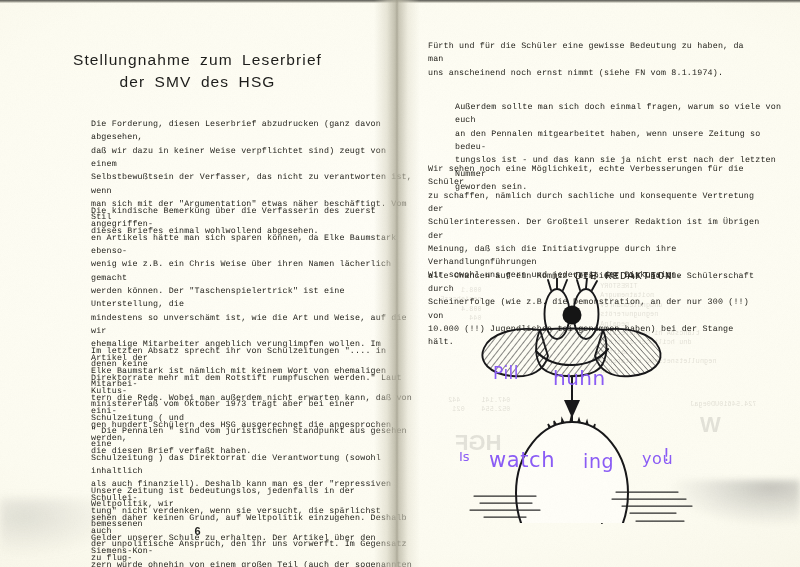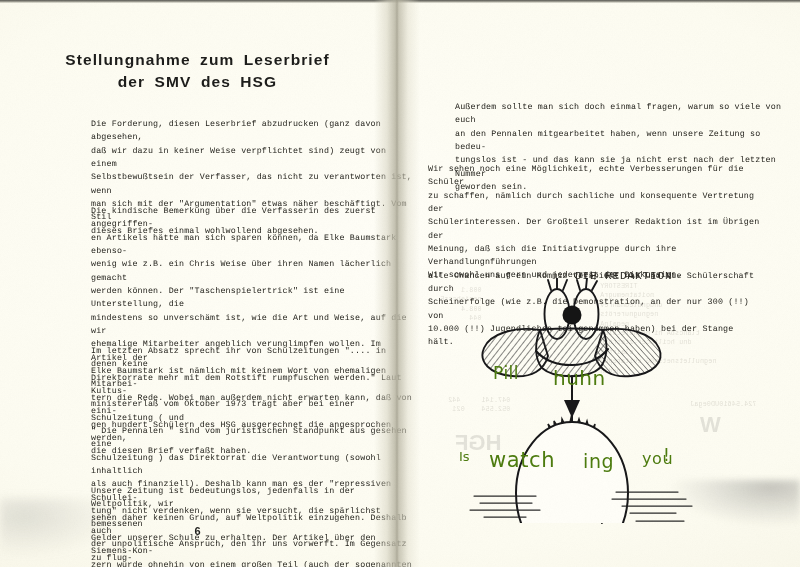--- a/index.html
+++ b/index.html
@@ -67,21 +67,21 @@
     height: 567px;
   }
   .page-left  { left: 0;   width: 395px; }
   .page-right { left: 405px; width: 395px; }
 
   .headline {
     position: absolute;
     left: 0; right: 0;
     text-align: center;
     font-family: "Liberation Sans", sans-serif;
-    font-weight: bold;
+    font-weight: normal;
     font-size: 15.5px;
     letter-spacing: 1.1px;
     color: #1d1d1b;
     word-spacing: 4px;
   }
   .headline-1 { top: 51px; }
   .headline-2 { top: 73px; }
 
   
   .para {
@@ -122,21 +122,21 @@
     left: 440px;
     top: 278px;
     width: 330px;
     height: 245px;
   }
   .cartoon svg { display: block; }
 
   .hand-label {
     position: absolute;
     font-family: "DejaVu Sans", sans-serif;
-    color: #4d7c0f;
+    color: #8b5cf6;
   }
   .lbl-pill { left: 493px; top: 363px; font-size: 17px; letter-spacing: .5px; }
   .lbl-huhn { left: 553px; top: 366px; font-size: 20px; letter-spacing: .5px; }
   .lbl-is   { left: 459px; top: 449px; font-size: 13px; }
   .lbl-watch{ left: 489px; top: 448px; font-size: 21px; letter-spacing: .6px; }
   .lbl-ing  { left: 583px; top: 450px; font-size: 19px; letter-spacing: .6px; }
   .lbl-you  { left: 642px; top: 449px; font-size: 16px; letter-spacing: .6px; }
   .lbl-excl { left: 663px; top: 445px; font-size: 17px; }
 
   
@@ -219,20 +219,22 @@
 sehen daher keinen Grund, auf Weltpolitik einzugehen. Deshalb auch
 der unpolitische Anspruch, den ihr uns vorwerft. Im Gegensatz zu flug-
 blattähnlichen Gebilden, die man fast jeden Tag in rauhen Mengen in
 den Papierkörben der Schulen aufsammeln kann, glauben wir doch, in</div>
 
     <div class="folio folio-left">6</div>
   </div>
 
   <div class="page page-right">
 
+    <div class="para para-right" style="left:23px; top:40px;">Fürth und für die Schüler eine gewisse Bedeutung zu haben, da man
+uns anscheinend noch ernst nimmt (siehe FN vom 8.1.1974).</div>
 
     <div class="para para-right" style="left:19px; top:101px;margin-left:31px;">Außerdem sollte man sich doch einmal fragen, warum so viele von euch
 an den Pennalen mitgearbeitet haben, wenn unsere Zeitung so bedeu-
 tungslos ist - und das kann sie ja nicht erst nach der letzten Nummer
 geworden sein.</div>
 
     <div class="para para-right" style="left:23px; top:163px;">Wir sehen noch eine Möglichkeit, echte Verbesserungen für die Schüler
 zu schaffen, nämlich durch sachliche und konsequente Vertretung der
 Schülerinteressen. Der Großteil unserer Redaktion ist im Übrigen der
 Meinung, daß sich die Initiativgruppe durch ihre Verhandlungnführungen

